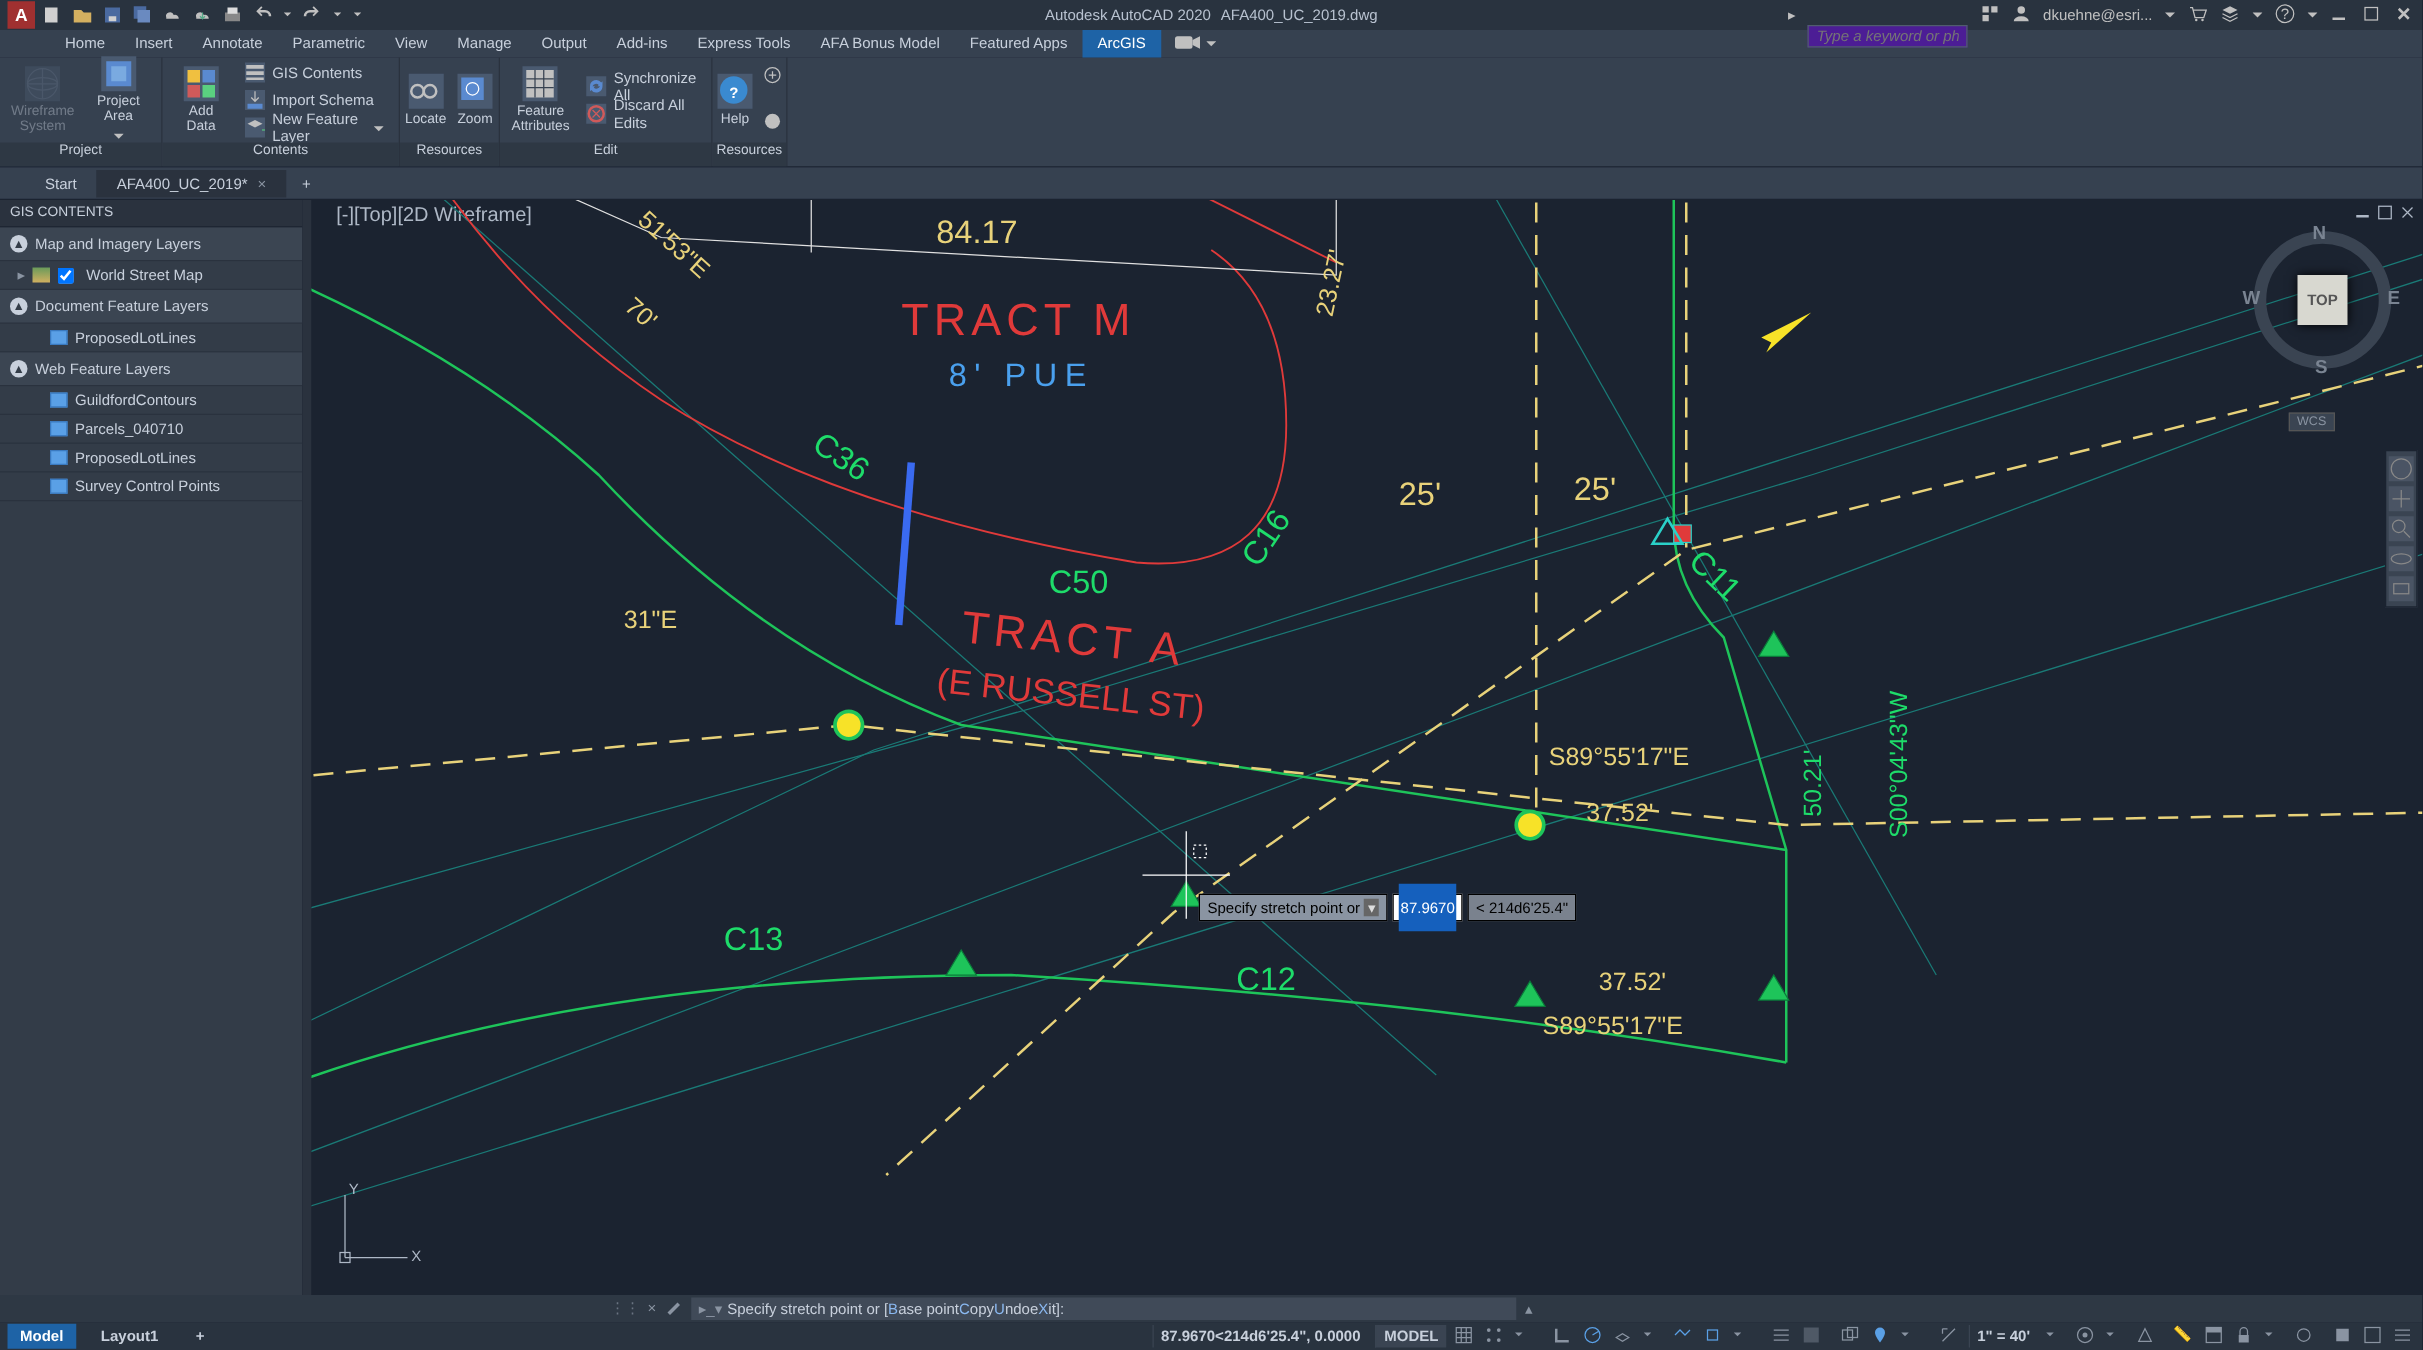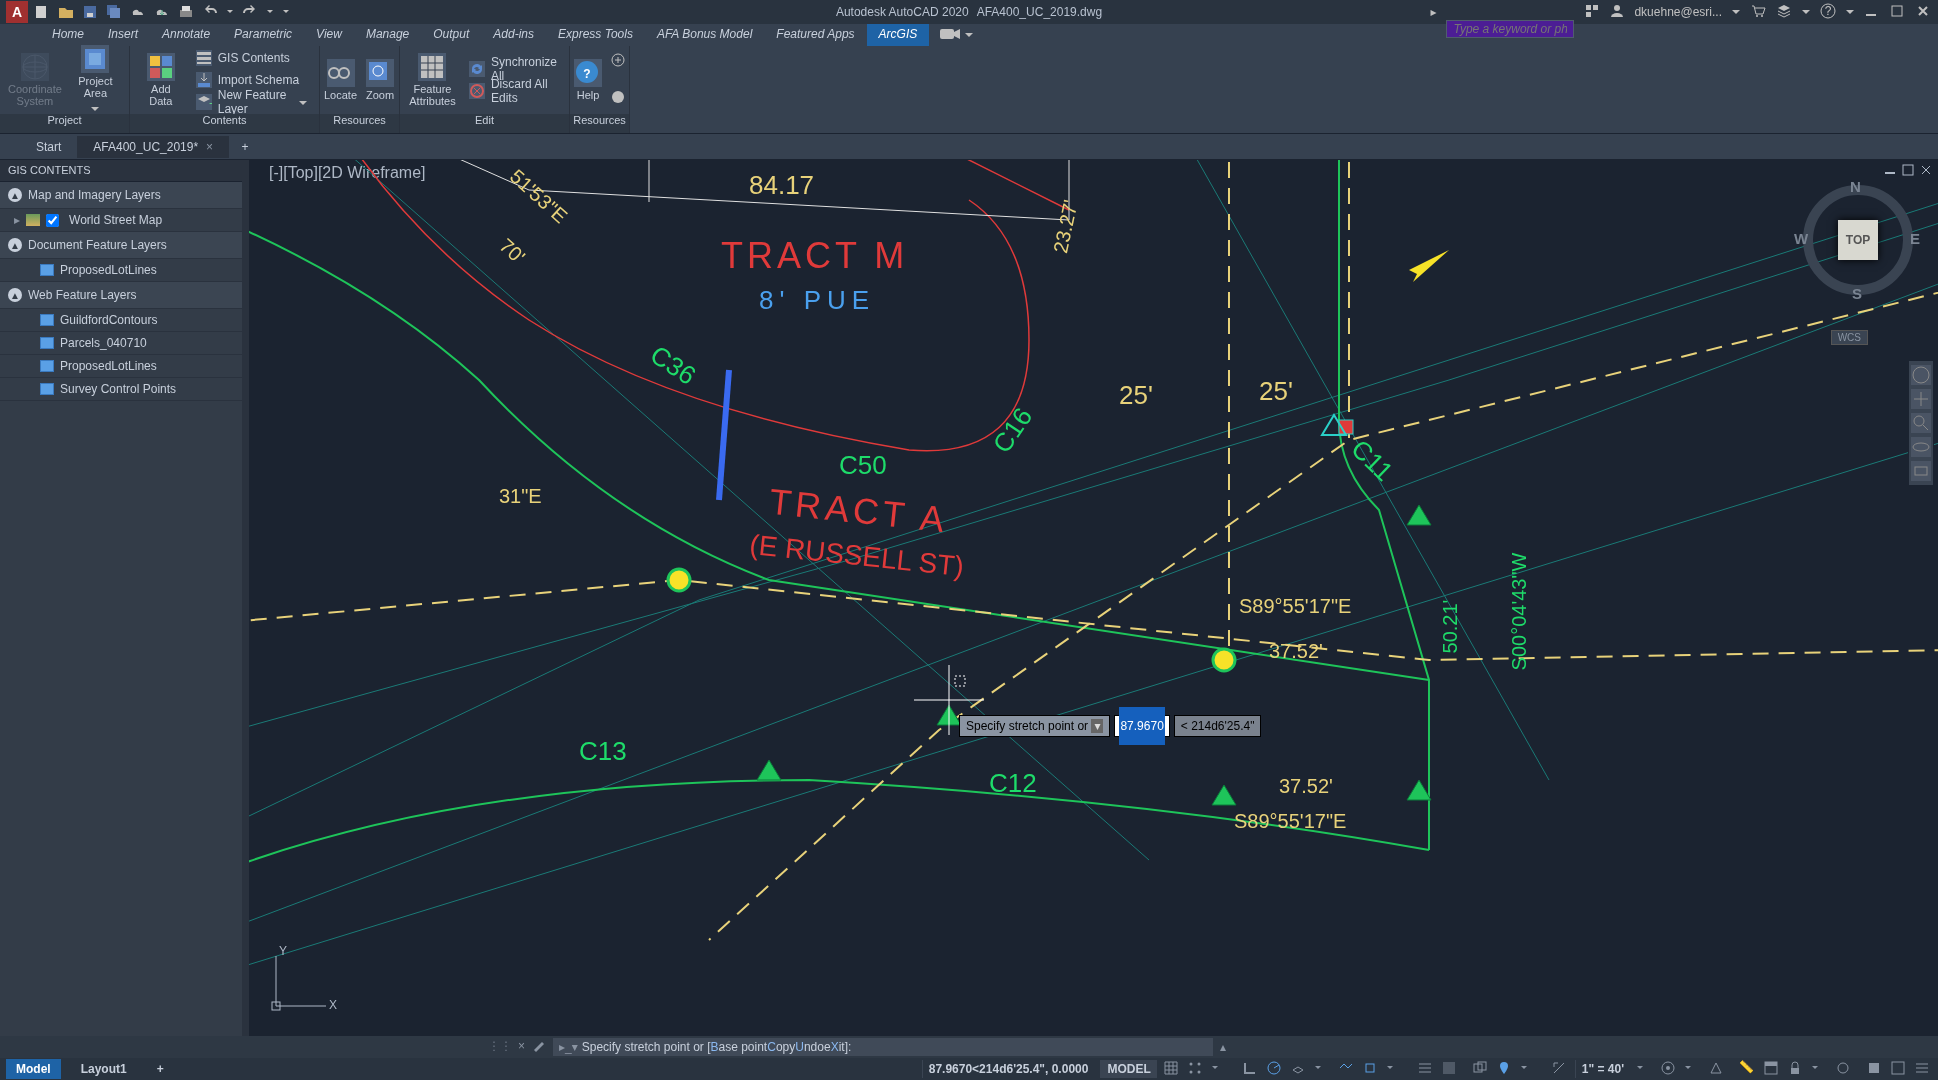--- a/index.html
+++ b/index.html
@@ -9,21 +9,21 @@
 .titlebar { height:24px; background:#29333f; display:flex; align-items:center; padding:0 6px; position:relative;}
 .titlebar .logo { width:22px; height:22px; background:#a03030; display:inline-flex; align-items:center; justify-content:center; color:#fff; font-weight:bold; font-size:14px; margin-right:6px; }
 .titlebar .qat { display:flex; gap:8px; align-items:center; }
 .titlebar .qat span { width:16px; height:16px; display:inline-block; }
 .titlebar .titlecenter { position:absolute; left:50%; transform:translateX(-50%); display:flex; gap:8px; color:#b8c2d0; font-size:12px; }
 .titlebar .titleright { position:absolute; right:6px; display:flex; gap:10px; align-items:center; }
 .titlebar input.search { background:#4c1d95; border:1px solid #505c6e; color:#8a94a2; padding:1px 6px; width:128px; font-style:italic;margin-top:33px; }
 .titlebar .winbtn { width:16px; height:16px; display:inline-block; }
 
 
-.menustrip { height:22px; background:#364150; display:flex; align-items:stretch; padding-left:40px;font-style:italic; }
+.menustrip { height:22px; background:#364150; display:flex; align-items:stretch; padding-left:40px; }
 .menustrip .mtab { padding:3px 12px; color:#c8d0dc; cursor:pointer; }
 .menustrip .mtab.active { background:#1e63a6; color:#fff; }
 .menustrip .camera { width:26px; height:18px; margin-left:10px; align-self:center; }
 
 
 .ribbon { height:88px; background:#364150; display:flex; border-bottom:1px solid #1b2330; }
 .ribgroup { border-right:1px solid #2a323e; display:flex; flex-direction:column; }
 .ribgroup .row { display:flex; align-items:center; height:68px; padding:2px 8px; gap:8px;}
 .ribgroup .lbl { height:20px; text-align:center; font-size:11px; background:#2e3844; }
 .bigbtn { display:flex; flex-direction:column; align-items:center; justify-content:center; width:60px; height:64px; gap:2px; }
@@ -224,21 +224,21 @@
 
 <div class="ribbon">
   <div class="ribgroup" style="width:130px">
     <div class="row">
       <div class="bigbtn" style="opacity:.4">
         <span class="ico"><svg width="28" height="28">
               <circle cx="14" cy="14" r="12" fill="none" stroke="#6a7a90"></circle>
               <ellipse cx="14" cy="14" rx="12" ry="5" fill="none" stroke="#6a7a90"></ellipse>
               <path d="M14 2v24M2 14h24" stroke="#6a7a90"></path>
             </svg></span>
-        <span class="txt" style="white-space:pre-line">Coordinate
+        <span class="txt" style="white-space:pre-line">Wireframe
 System</span>
       </div>
       <div class="bigbtn">
         <span class="ico"><svg width="28" height="28">
               <rect x="4" y="4" width="20" height="20" fill="#5a8ad0"></rect>
               <rect x="8" y="8" width="12" height="12" fill="#7aaae0"></rect>
             </svg></span>
         <span class="txt" style="white-space:pre-line">Project
 Area</span>
         <span><svg width="8" height="6">

